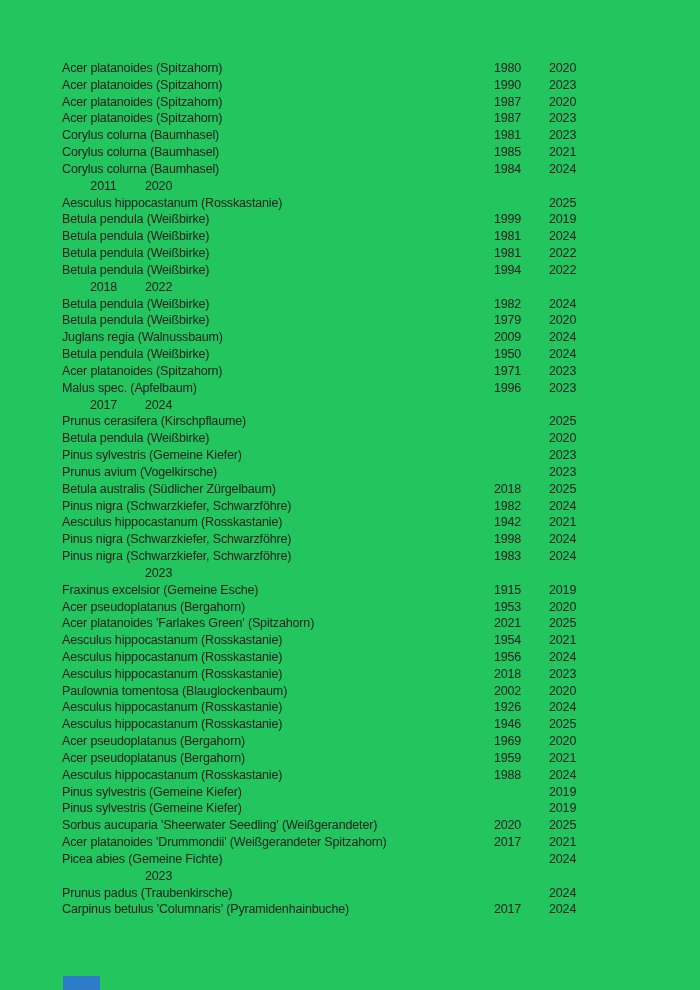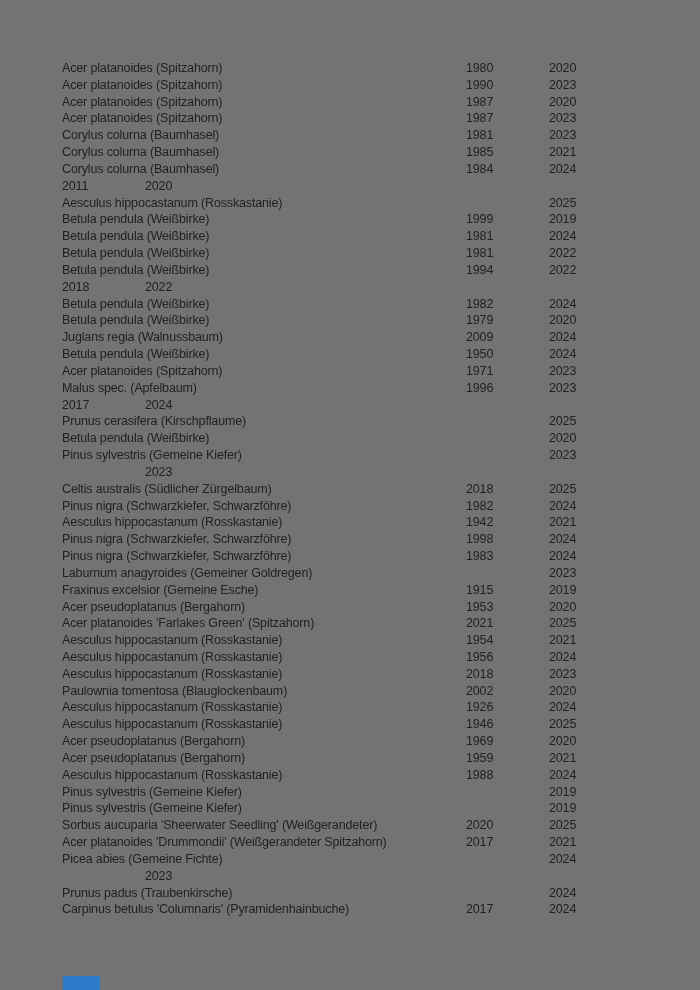--- a/index.html
+++ b/index.html
@@ -4,21 +4,21 @@
 <style>
   html, body {
     margin: 0;
     padding: 0;
     background: #ffffff;
   }
   .page {
     position: relative;
     width: 700px;
     height: 990px;
-    background: #737373;
+    background: #22c55e;
     overflow: hidden;
     font-family: "Liberation Sans", "DejaVu Sans", sans-serif;
     font-size: 12.5px;
     letter-spacing: -0.15px;
     color: #212121;
   }
   .tree-list {
     position: absolute;
     left: 62px;
     top: 60px;
@@ -31,20 +31,21 @@
     white-space: nowrap;
   }
   .c-name {
     width: 404px;
     flex: 0 0 404px;
     overflow: hidden;
   }
   .c-y1 {
     width: 83px;
     flex: 0 0 83px;
+    text-align: center;
   }
   .c-y2 {
     flex: 1;
   }
   .footer-marker {
     position: absolute;
     left: 63px;
     top: 976px;
     width: 37px;
     height: 14px;
@@ -166,25 +167,26 @@
     <span class="c-name">Betula pendula (Weißbirke)</span>
     <span class="c-y1"></span>
     <span class="c-y2">2020</span>
   </div>
       <div class="row">
     <span class="c-name">Pinus sylvestris (Gemeine Kiefer)</span>
     <span class="c-y1"></span>
     <span class="c-y2">2023</span>
   </div>
       <div class="row">
-    <span class="c-y1"></span>
-    <span class="c-y2">2023</span>
-  </div>
-      <div class="row">
-    <span class="c-name">Celtis australis (Südlicher Zürgelbaum)</span>
+    <span class="c-name">Prunus avium (Vogelkirsche)</span>
+    <span class="c-y1"></span>
+    <span class="c-y2">2023</span>
+  </div>
+      <div class="row">
+    <span class="c-name">Betula australis (Südlicher Zürgelbaum)</span>
     <span class="c-y1">2018</span>
     <span class="c-y2">2025</span>
   </div>
       <div class="row">
     <span class="c-name">Pinus nigra (Schwarzkiefer, Schwarzföhre)</span>
     <span class="c-y1">1982</span>
     <span class="c-y2">2024</span>
   </div>
       <div class="row">
     <span class="c-name">Aesculus hippocastanum (Rosskastanie)</span>
@@ -195,21 +197,20 @@
     <span class="c-name">Pinus nigra (Schwarzkiefer, Schwarzföhre)</span>
     <span class="c-y1">1998</span>
     <span class="c-y2">2024</span>
   </div>
       <div class="row">
     <span class="c-name">Pinus nigra (Schwarzkiefer, Schwarzföhre)</span>
     <span class="c-y1">1983</span>
     <span class="c-y2">2024</span>
   </div>
       <div class="row">
-    <span class="c-name">Laburnum anagyroides (Gemeiner Goldregen)</span>
     <span class="c-y1"></span>
     <span class="c-y2">2023</span>
   </div>
       <div class="row">
     <span class="c-name">Fraxinus excelsior (Gemeine Esche)</span>
     <span class="c-y1">1915</span>
     <span class="c-y2">2019</span>
   </div>
       <div class="row">
     <span class="c-name">Acer pseudoplatanus (Bergahorn)</span>

